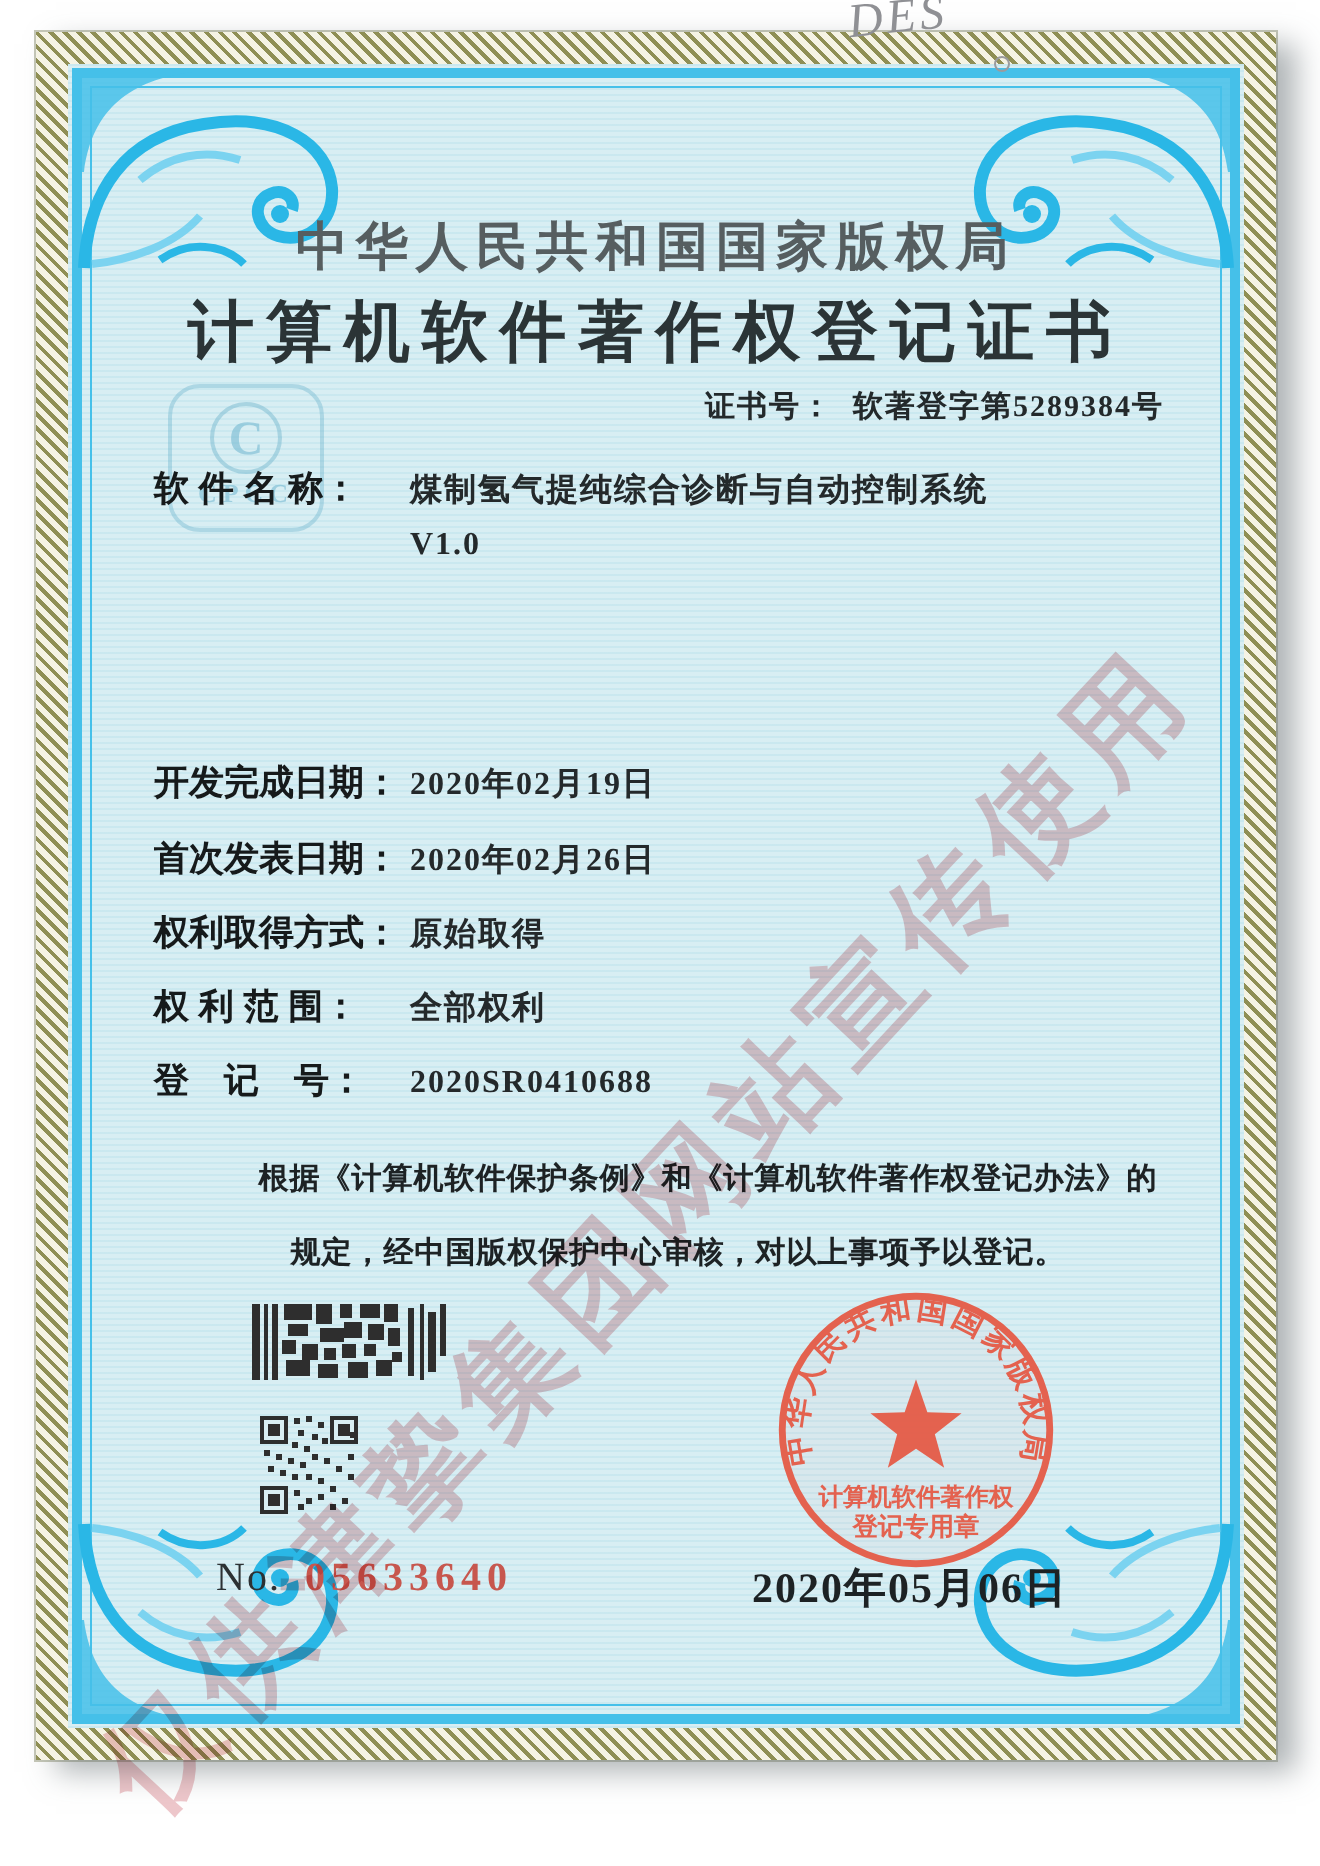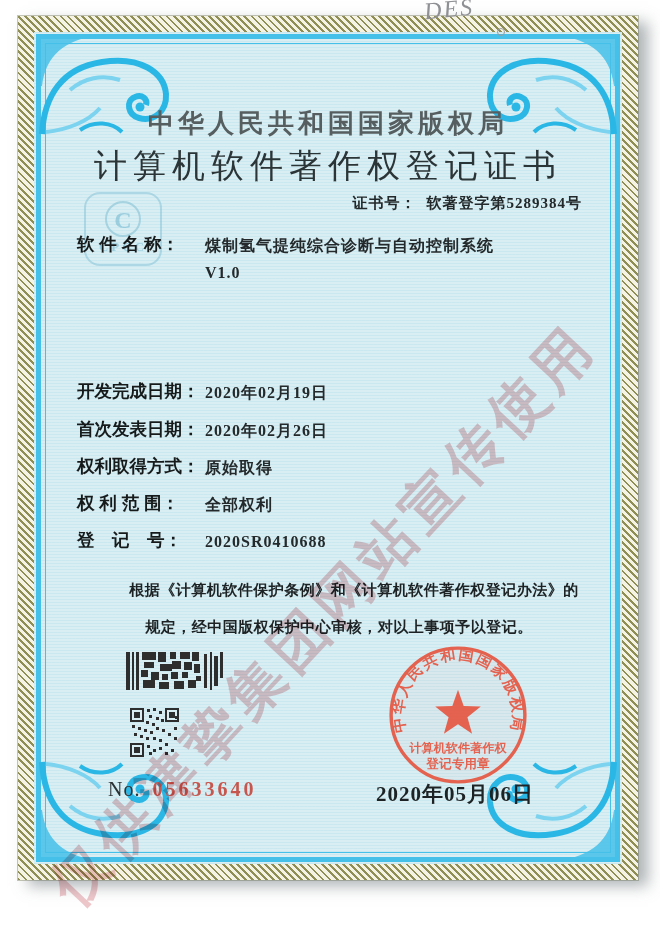--- a/index.html
+++ b/index.html
@@ -17,21 +17,21 @@
   .frame-inner{position:absolute;inset:11px;border:1px solid #45c0e9;pointer-events:none;}
   .corner{position:absolute;width:140px;height:105px;pointer-events:none;}
   .corner.tl{left:2px;top:2px;}
   .corner.tr{right:2px;top:2px;transform:scaleX(-1);}
   .corner.bl{left:2px;bottom:2px;transform:scaleY(-1);}
   .corner.br{right:2px;bottom:2px;transform:scale(-1,-1);}
   
   .authority{position:absolute;left:0;top:74px;width:100%;text-align:center;
     font-size:26px;font-weight:700;letter-spacing:4px;color:#565e60;}
   .cert-title{position:absolute;left:0;top:112px;width:100%;text-align:center;
-    font-size:33px;font-weight:400;letter-spacing:6px;color:#2b3436;}
+    font-size:33px;font-weight:700;letter-spacing:6px;color:#2b3436;}
   .certno{position:absolute;right:40px;top:162px;font-size:15px;font-weight:700;color:#23292b;
     letter-spacing:1px;}
   .certno .lbl{margin-right:10px;}
   
   .emblem{position:absolute;left:50px;top:160px;width:78px;height:74px;box-sizing:border-box;
     border:2px solid rgba(110,180,205,.40);border-radius:16px;text-align:center;
     color:rgba(110,180,205,.55);}
   .emblem-c{width:36px;height:36px;margin:7px auto 0;border:2px solid rgba(110,180,205,.45);
     border-radius:50%;font-size:24px;line-height:34px;font-weight:700;box-sizing:border-box;}
   .emblem-cap{font-size:13px;letter-spacing:3px;font-weight:700;margin-top:2px;}

